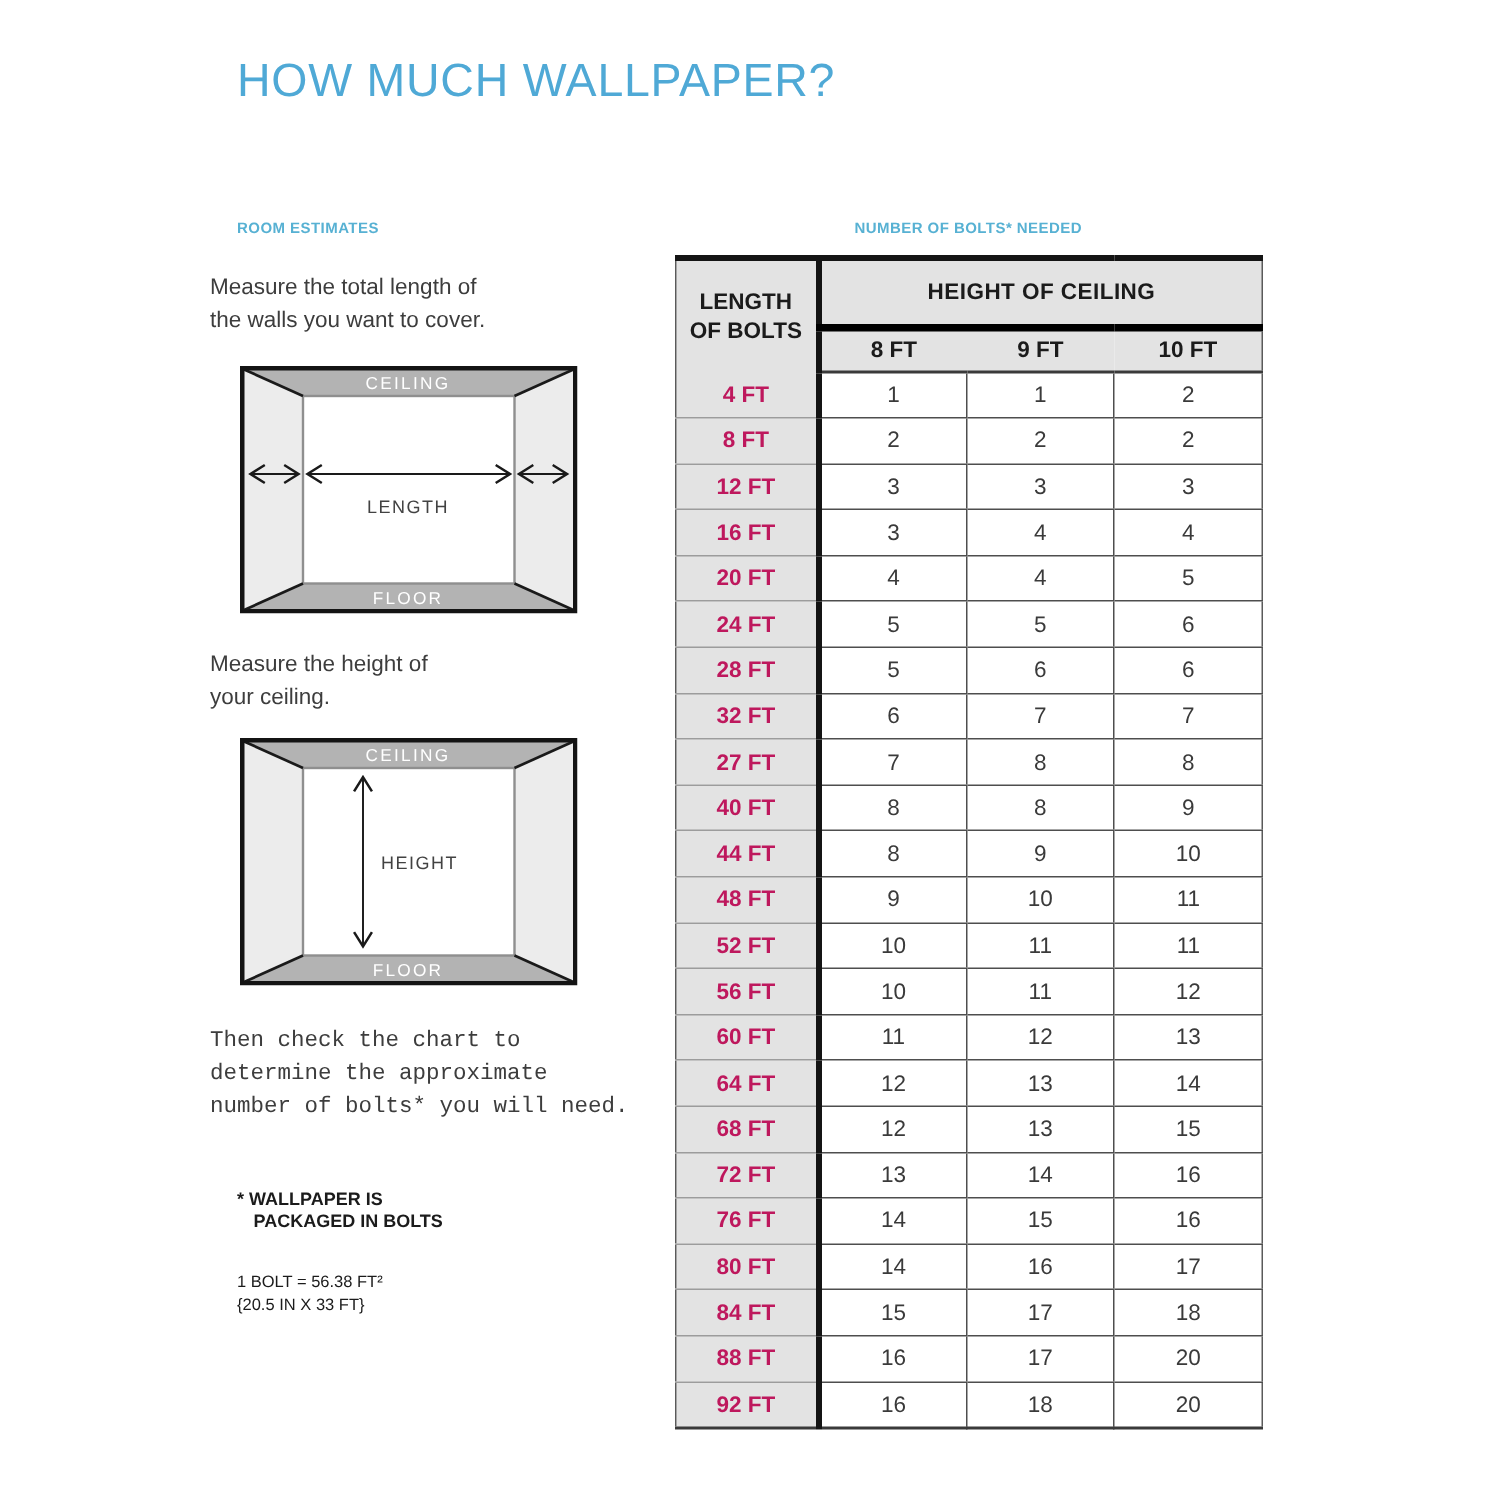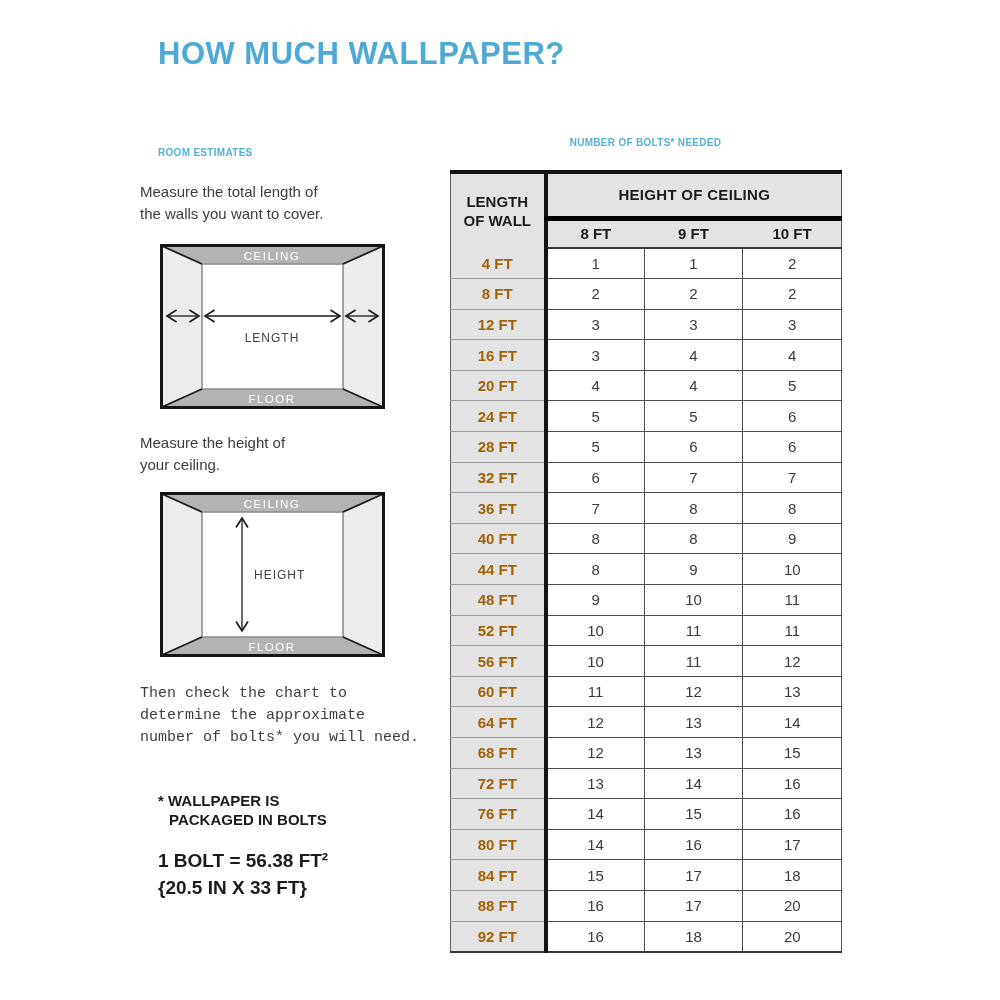--- a/index.html
+++ b/index.html
@@ -12,44 +12,44 @@
     --diagram_light:#ECECEC;
   }
   *{margin:0;padding:0;box-sizing:border-box;}
   html,body{background:#fff;}
   body{
     width:1000px;height:1000px;position:relative;
     font-family:"Liberation Sans",sans-serif;color:var(--body_text);
   }
   .page-title{
     position:absolute;left:158px;top:36px;
-    font-size:31px;font-weight:bold;color:var(--accent);letter-spacing:.5px;
+    font-size:31px;font-weight:normal;color:var(--accent);letter-spacing:.5px;
   }
   .sec-heading{
     position:absolute;font-size:10px;font-weight:bold;
     color:var(--heading_teal);letter-spacing:.3px;
   }
   #room-estimates-heading{left:158px;top:147px;}
-  #table-heading{left:450px;top:137px;width:391px;text-align:center;}
+  #table-heading{left:450px;top:147px;width:391px;text-align:center;}
   .para{position:absolute;left:140px;font-size:15px;line-height:1.45;color:var(--body_text);}
   #step1{top:181px;}
   #step2{top:432px;}
   #step3{top:683px;font-family:Liberation Mono, monospace;}
   .diagram{position:absolute;left:160px;width:225px;height:165px;}
   #diagram-length{top:244px;}
   #diagram-height{top:492px;}
   svg text{font-family:"Liberation Sans",sans-serif;}
   .footnote{
     position:absolute;left:158px;top:792px;
-    font-size:15px;font-weight:bold;color:var(--bold_text);line-height:1.25;
+    font-size:12px;font-weight:bold;color:var(--bold_text);line-height:1.25;
   }
   .footnote .indent{padding-left:11px;margin-top:40px;}
   .bolt-spec{
     position:absolute;left:158px;top:848px;
-    font-size:19px;font-weight:bold;color:var(--bold_text);line-height:1.4;
+    font-size:11px;font-weight:normal;color:var(--bold_text);line-height:1.4;
   }
   
   table#bolts-table{
     position:absolute;left:450px;top:170px;width:391px;
     border-collapse:collapse;table-layout:fixed;
     border-top:4px solid #141414;
     border-left:1px solid #5A5A5A;
     border-right:1px solid #5A5A5A;
     border-bottom:2px solid #3A3A3A;
   }
@@ -69,21 +69,21 @@
     border-bottom:5px solid #000000;
   }
   tr.sub-row th{
     background:var(--table_gray);height:30px;
     font-weight:bold;color:var(--bold_text);
     border-bottom:2px solid #3A3A3A;
   }
   #bolts-table tbody tr{height:30.6px;}
   #bolts-table tbody th.row-label{
     background:var(--table_gray);
-    font-weight:bold;color:#a16207;
+    font-weight:bold;color:#be185d;
     border-right:4px solid #141414;
     border-bottom:1px solid #9C9C9C;
   }
   #bolts-table tbody td{
     color:#3A3A3A;
     border-bottom:1px solid #4E4E4E;
   }
   #bolts-table tbody td + td{border-left:1px solid #4E4E4E;}
 </style>
 </head>
@@ -153,21 +153,21 @@
 
 <table id="bolts-table">
   <colgroup>
     <col class="c-label">
       <col class="c-val">
       <col class="c-val">
       <col class="c-val">
   </colgroup>
   <thead>
     <tr>
-      <th class="corner" rowspan="2"><span>LENGTH</span><br><span>OF WALL</span></th>
+      <th class="corner" rowspan="2"><span>LENGTH</span><br><span>OF BOLTS</span></th>
       <th class="group" colspan="3">HEIGHT OF CEILING</th>
     </tr>
     <tr class="sub-row">
       <th>8 FT</th>
       <th>9 FT</th>
       <th>10 FT</th>
     </tr>
   </thead>
   <tbody>
       <tr>
@@ -212,21 +212,21 @@
         <td>6</td>
         <td>6</td>
       </tr>
       <tr>
         <th class="row-label">32 FT</th>
         <td>6</td>
         <td>7</td>
         <td>7</td>
       </tr>
       <tr>
-        <th class="row-label">36 FT</th>
+        <th class="row-label">27 FT</th>
         <td>7</td>
         <td>8</td>
         <td>8</td>
       </tr>
       <tr>
         <th class="row-label">40 FT</th>
         <td>8</td>
         <td>8</td>
         <td>9</td>
       </tr>

